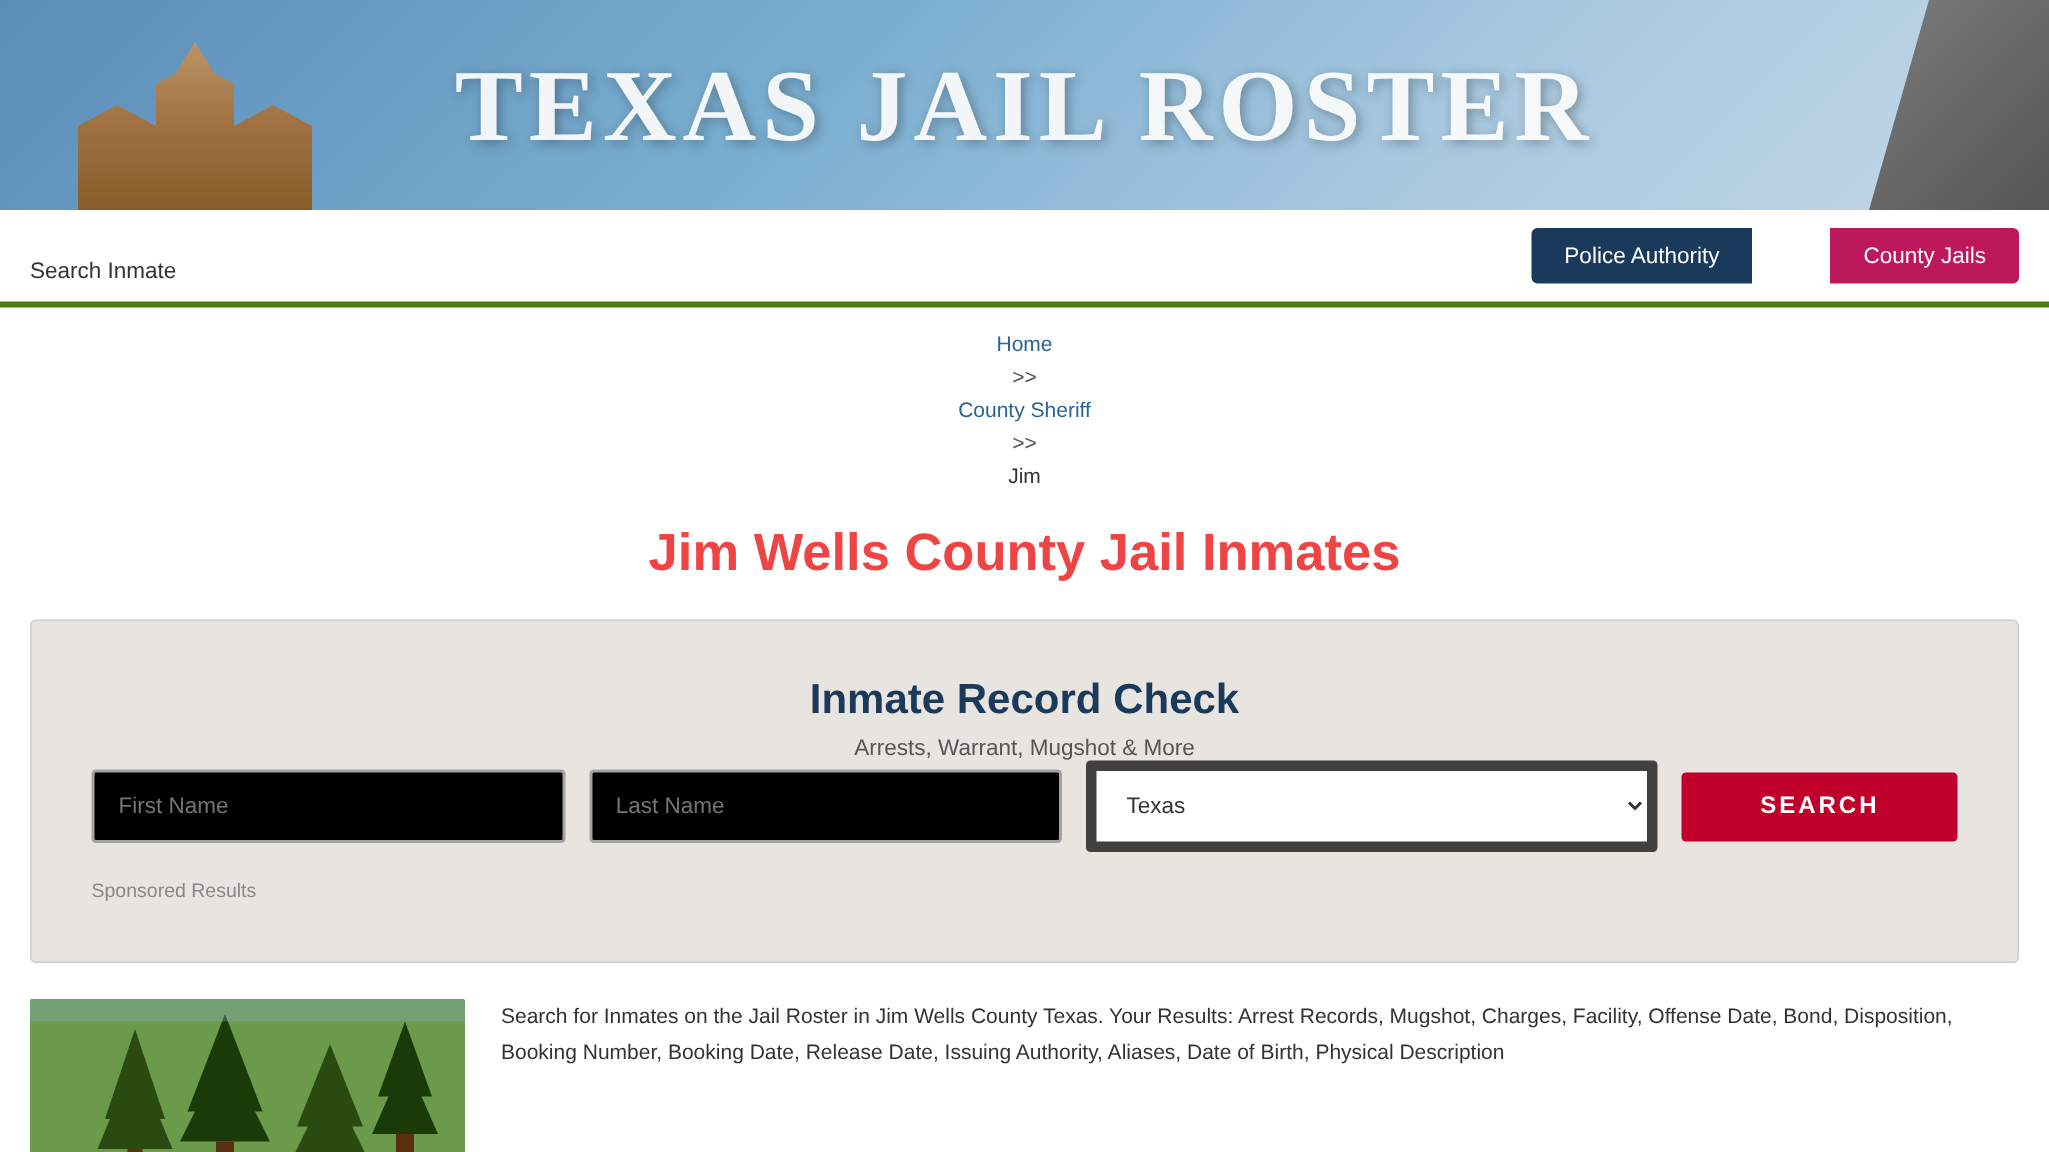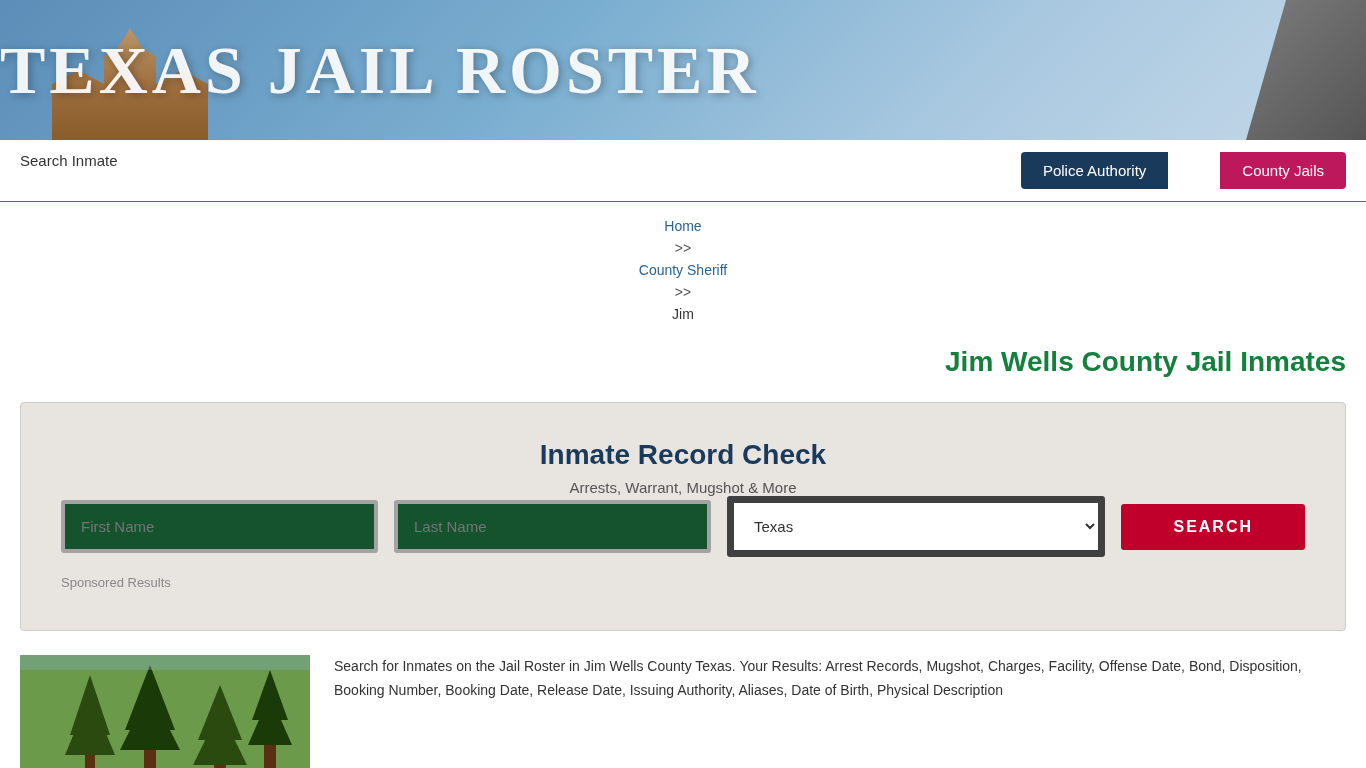--- a/index.html
+++ b/index.html
@@ -7,21 +7,21 @@
 
     
     .header-banner {
       width: 100%;
       height: 140px;
       background: linear-gradient(135deg, #5b8db8 0%, #7aaed0 40%, #a8c8e0 70%, #c5d8e8 100%);
       position: relative;
       overflow: hidden;
       display: flex;
       align-items: center;
-      justify-content: flex-start;
+      justify-content: center;
     }
     .header-banner .capitol-shape {
       position: absolute;
       left: 0;
       bottom: 0;
       width: 260px;
       height: 140px;
       background: linear-gradient(180deg, #c8a87a 0%, #a07040 60%, #8a5c2a 100%);
       clip-path: polygon(0 100%, 20% 100%, 20% 60%, 30% 50%, 40% 60%, 40% 40%, 45% 35%, 50% 20%, 55% 35%, 60% 40%, 60% 60%, 70% 50%, 80% 60%, 80% 100%, 100% 100%);
     }
@@ -42,23 +42,23 @@
       top: 0;
       width: 200px;
       height: 140px;
       background: linear-gradient(135deg, #888 0%, #555 100%);
       clip-path: polygon(60% 0%, 100% 0%, 100% 100%, 40% 100%);
     }
 
     
     .nav-bar {
       display: flex;
-      align-items: flex-start;
+      align-items: flex-end;
       padding: 12px 20px;
-      border-bottom: 1px solid #4d7c0f;
+      border-bottom: 4px solid #4d7c0f;
       gap: 16px;
     }
     .nav-bar .search-inmate-label {
       font-size: 15px;
       color: #333;
       margin-right: auto;
     }
     .nav-btn {
       padding: 10px 22px;
       border: none;
@@ -116,24 +116,24 @@
     .breadcrumb a {
       color: #2a6496;
       text-decoration: none;
       cursor: pointer;
     }
     .breadcrumb .sep { color: #555; }
     .breadcrumb .current { color: #333; font-weight: 500; }
 
     
     .page-title {
-      text-align: right;
-      font-size: 28px;
-      font-weight: bold;
-      color: #15803d;
+      text-align: center;
+      font-size: 35px;
+      font-weight: bold;
+      color: #ef4444;
       padding: 16px 20px 24px 20px;
     }
 
     
     .record-check-box {
       background: #e8e4e0;
       border: 1px solid #ccc;
       border-radius: 4px;
       margin: 0 20px 24px 20px;
       padding: 36px 40px 40px 40px;
@@ -152,25 +152,25 @@
     }
     .record-check-form {
       display: flex;
       gap: 16px;
       align-items: center;
     }
     .record-check-form input[type="text"] {
       flex: 1;
       padding: 14px 16px;
       font-size: 15px;
-      border: 4px solid #a3a3a3;
+      border: 2px solid #a3a3a3;
       border-radius: 3px;
       outline: none;
       color: #999;
-      background: #14532d;
+      background: #000000;
     }
     .record-check-form select {
       flex: 1.2;
       padding: 14px 16px;
       font-size: 15px;
       border: 7px solid #404040;
       border-radius: 3px;
       outline: none;
       color: #333;
       background: #fff;

